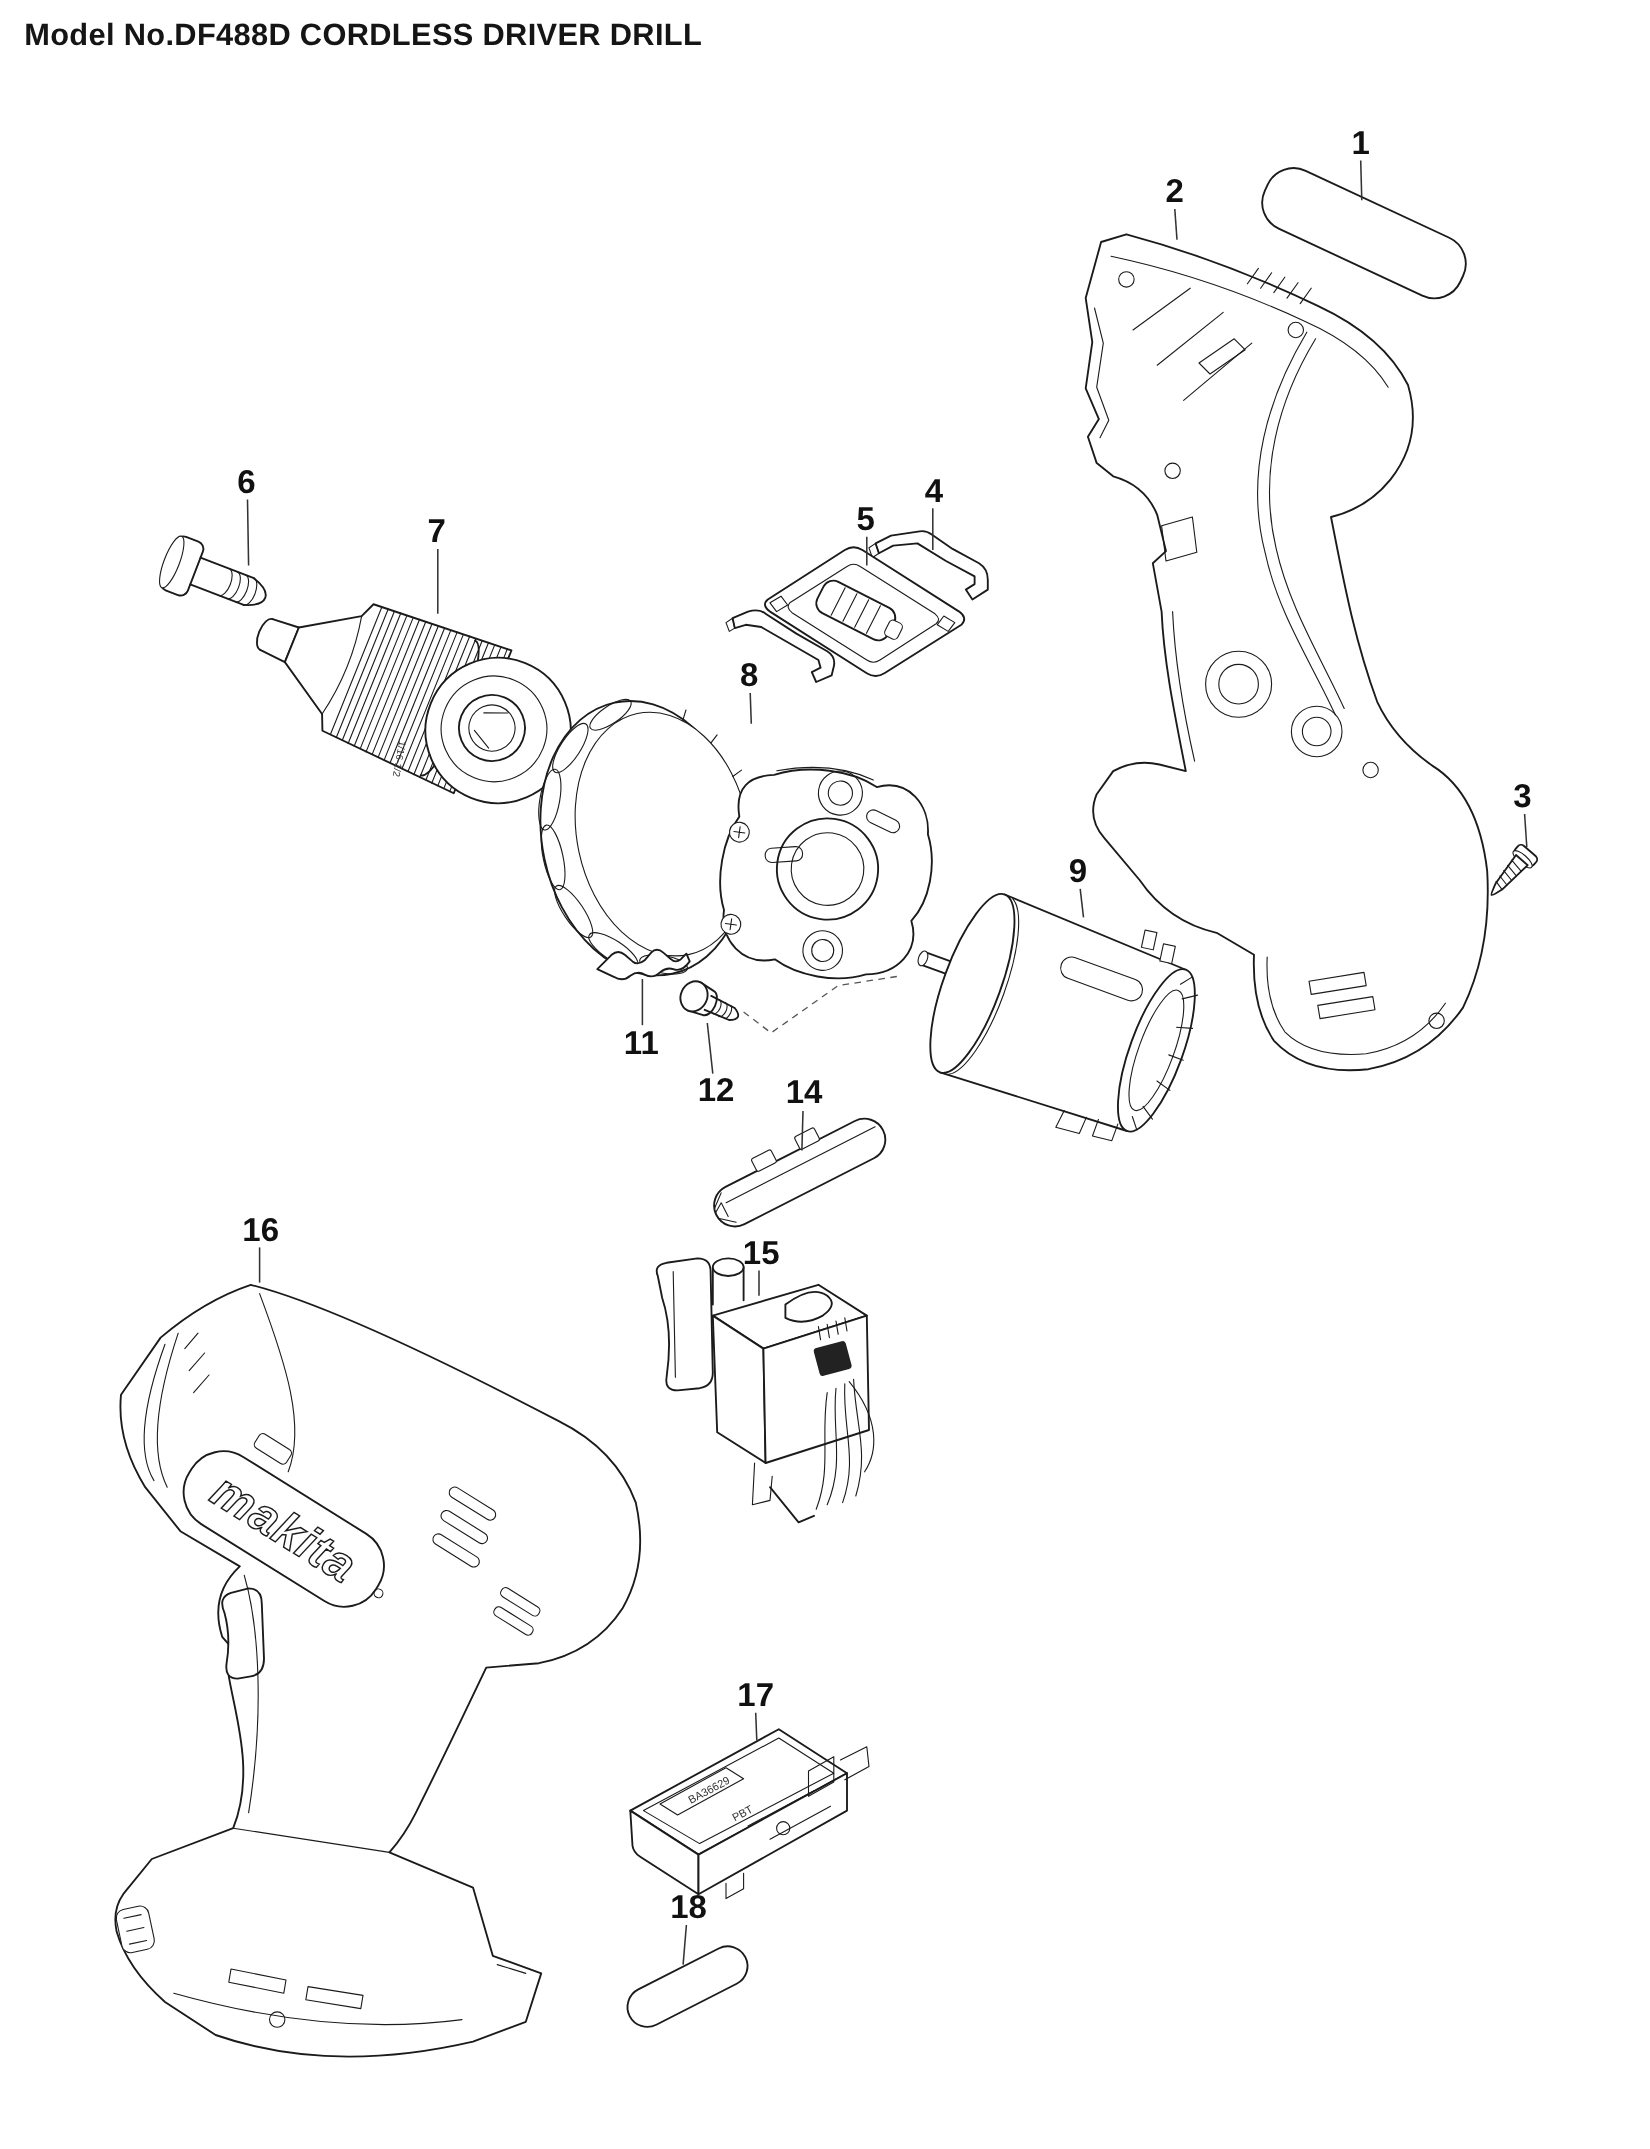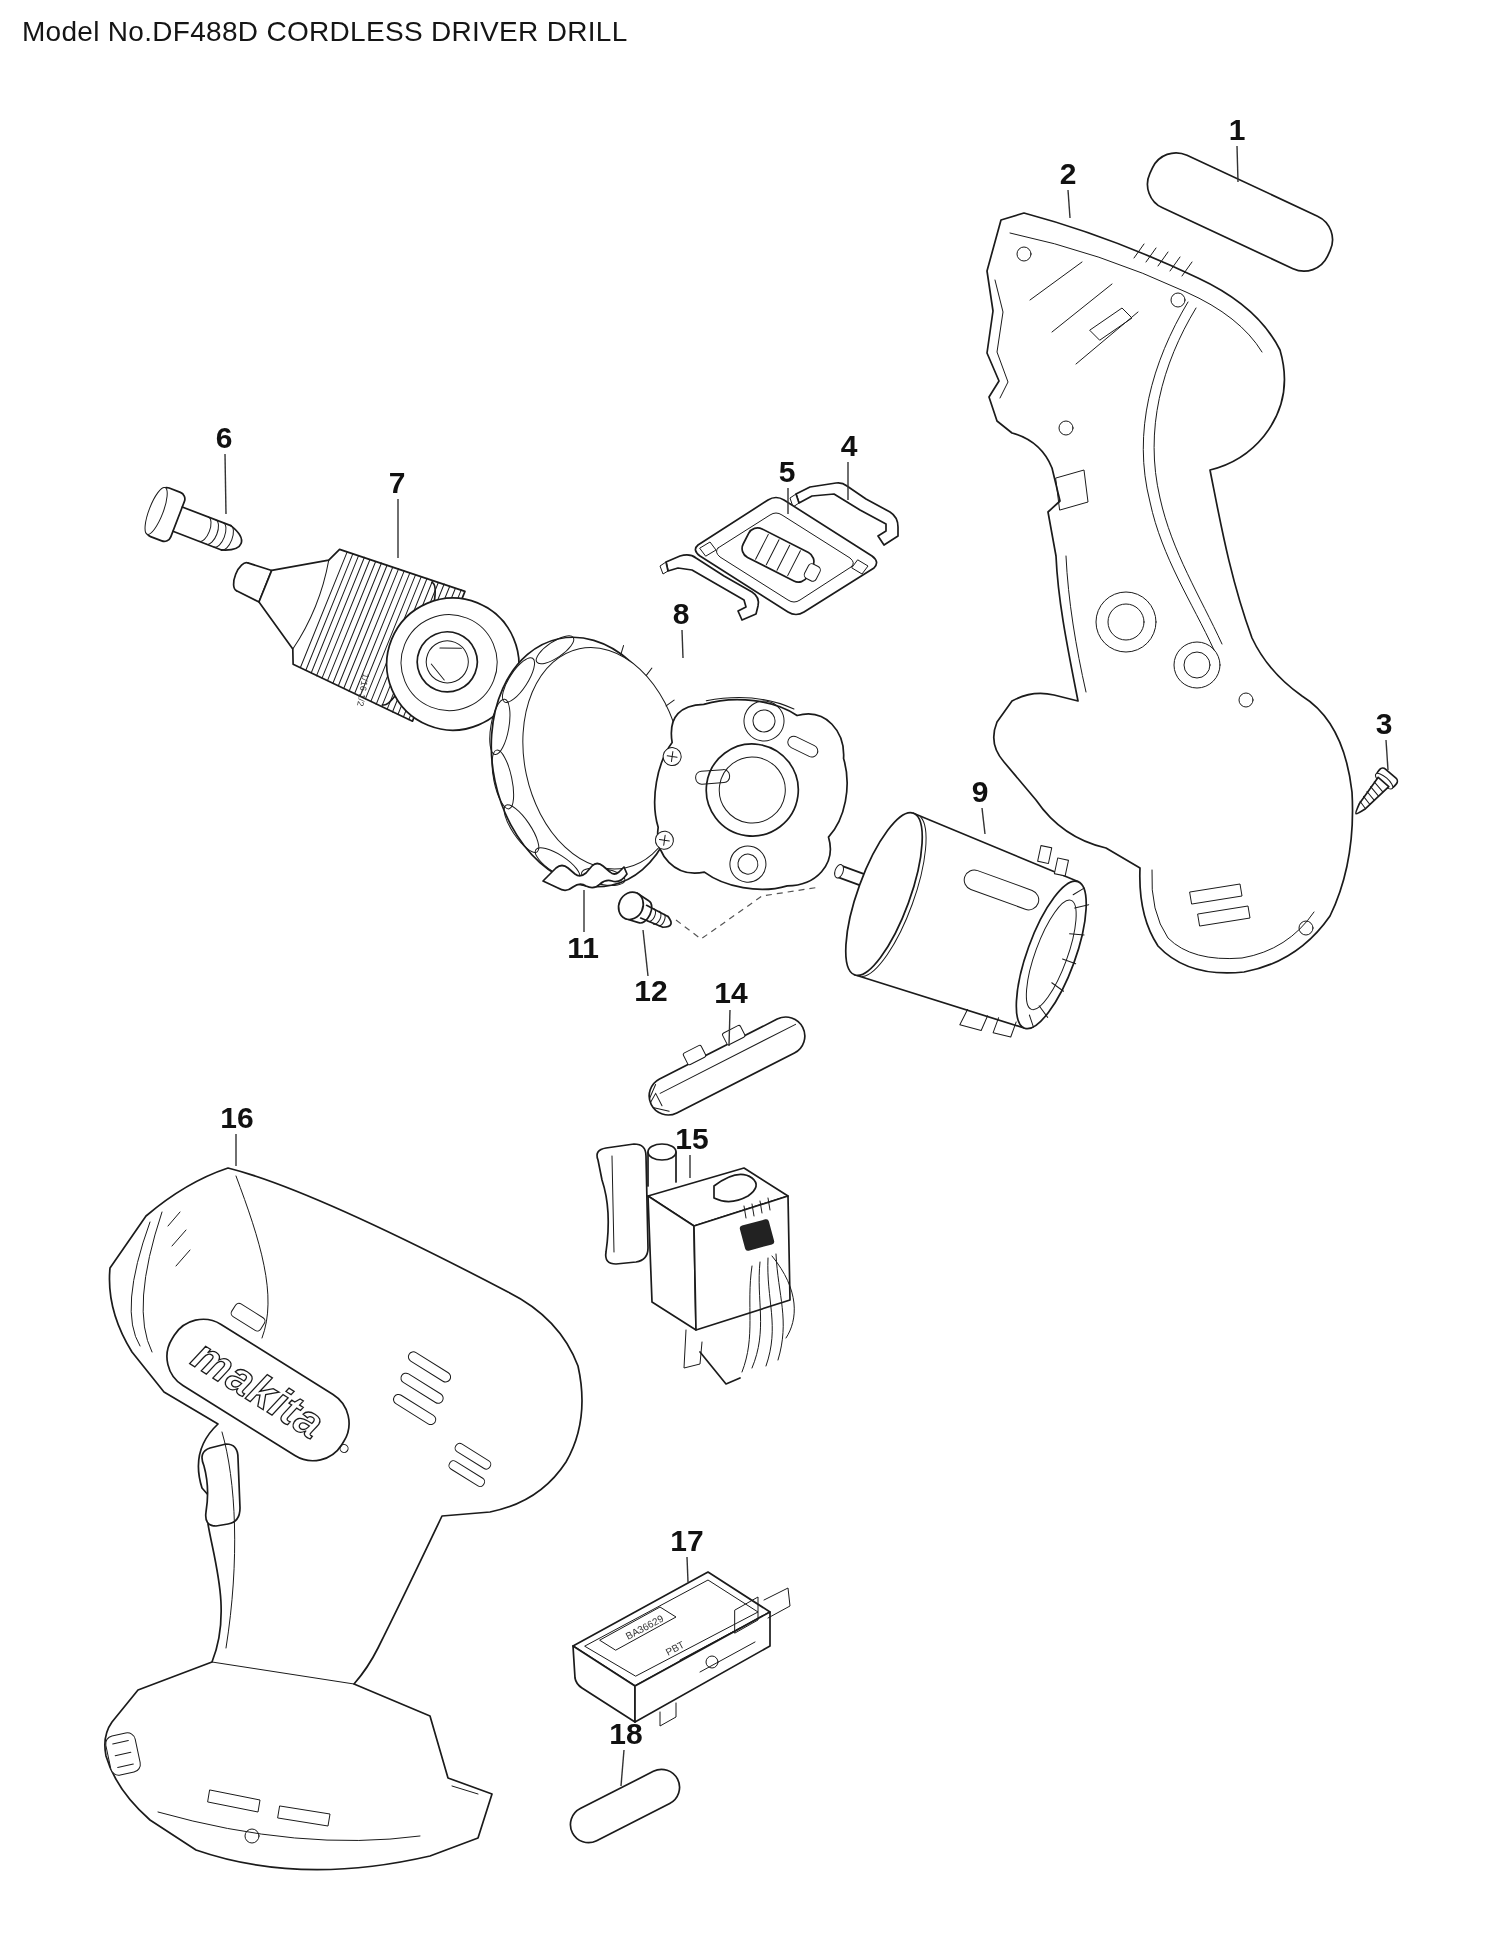--- a/index.html
+++ b/index.html
@@ -1,18 +1,18 @@
 <!DOCTYPE html>
 <html><head>
 <meta charset="utf-8">
 <style>
   html,body{margin:0;padding:0;background:#ffffff;}
   .page{position:relative;width:1500px;height:1954px;background:#fff;overflow:hidden;
         font-family:"Liberation Sans", sans-serif;}
-  .title{position:absolute;left:22px;top:16px;font-size:28px;font-weight:400;
+  .title{position:absolute;left:22px;top:16px;font-size:28px;font-weight:700;
          color:#151515;letter-spacing:.3px;white-space:nowrap;}
   svg{position:absolute;left:0;top:0;}
   svg text.callout{font-family:"Liberation Sans", sans-serif;font-size:30px;font-weight:600;
          fill:#111;text-anchor:middle;}
   svg text.marking{font-family:"Liberation Sans", sans-serif;fill:#333;}
   .lead{stroke:#333;stroke-width:1.4;}
   .dash{stroke:#555;stroke-width:1.2;stroke-dasharray:6 5;fill:none;}
   .s{stroke:#1b1b1b;fill:none;stroke-width:1.7;stroke-linejoin:round;stroke-linecap:round;}
   .sw{stroke:#1b1b1b;fill:#fff;stroke-width:1.7;stroke-linejoin:round;stroke-linecap:round;}
   .t{stroke:#1b1b1b;fill:none;stroke-width:1;stroke-linejoin:round;stroke-linecap:round;}

